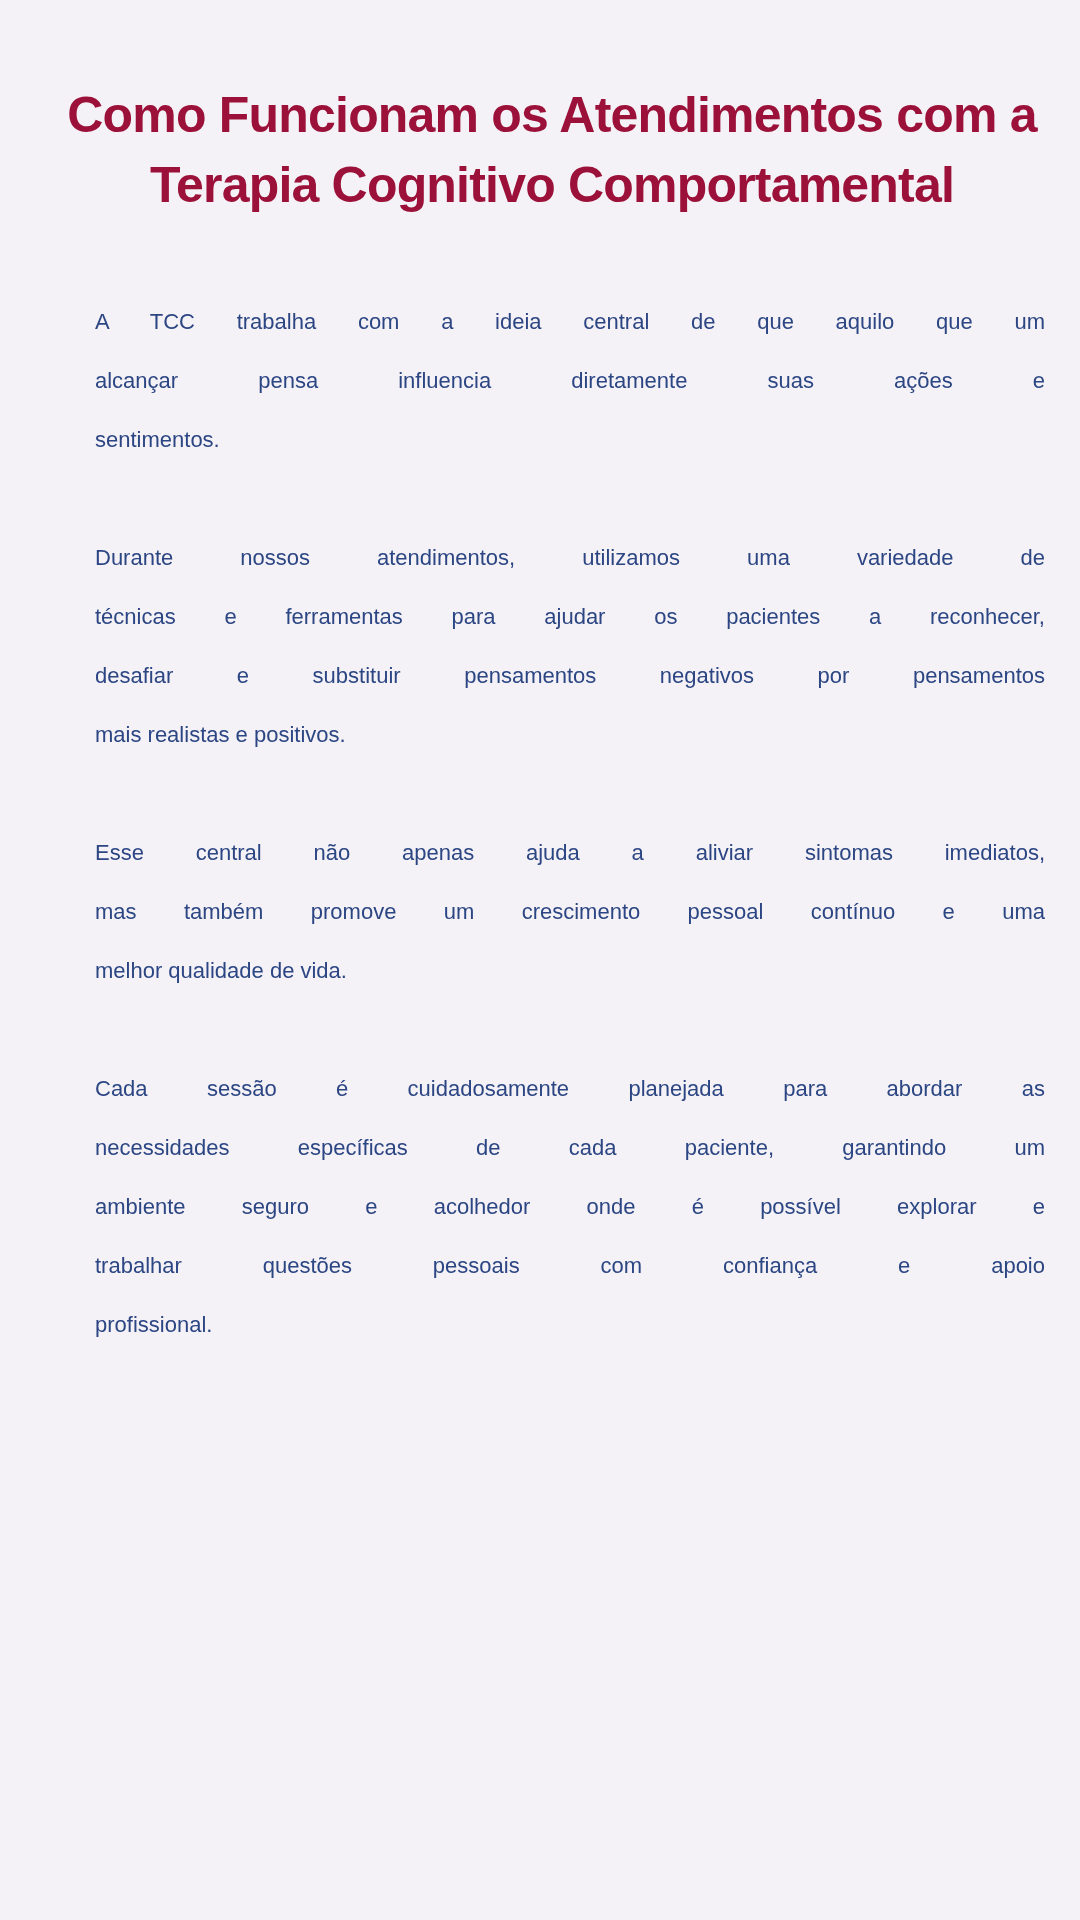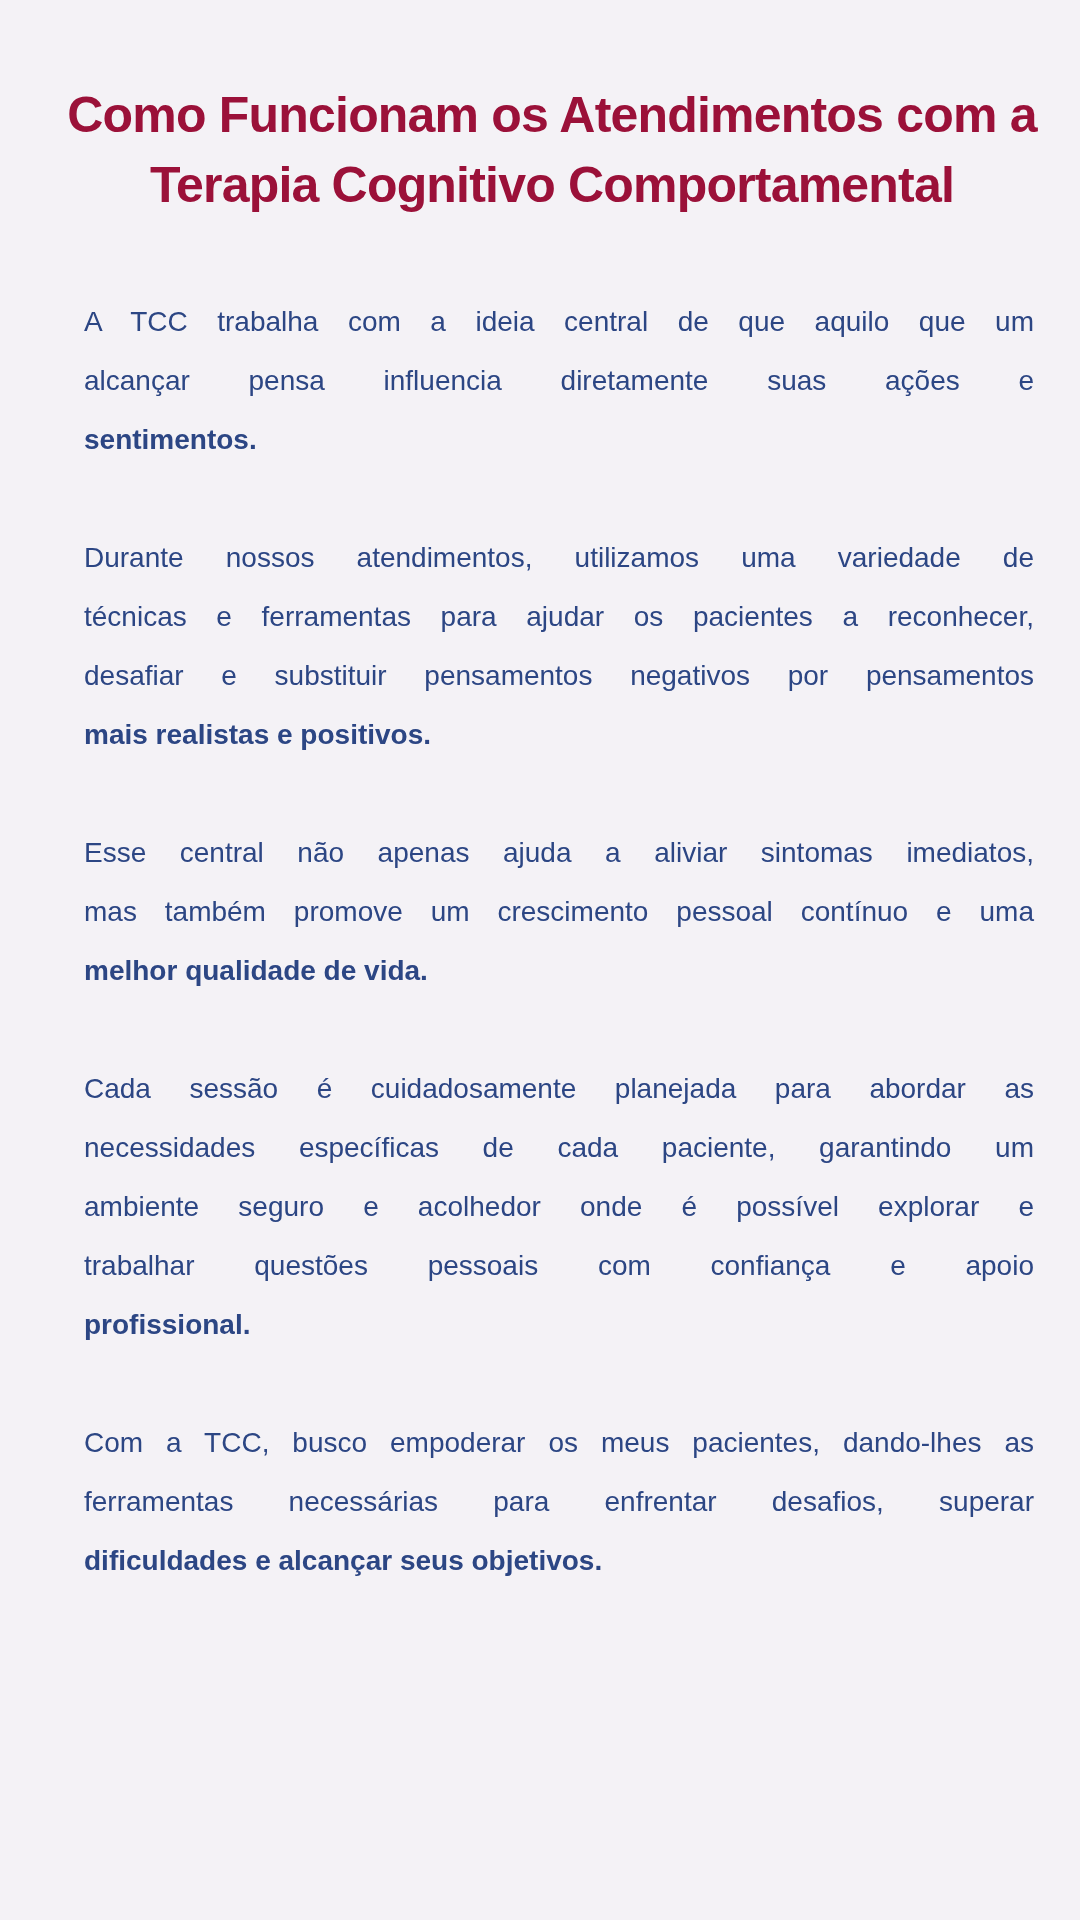--- a/index.html
+++ b/index.html
@@ -26,43 +26,42 @@
       line-height: 70px;
       letter-spacing: -0.8px;
       color: #9b1139;
     }
     .page-title .title-line {
       display: block;
       white-space: nowrap;
     }
     .content {
       position: absolute;
-      left: 84px;
+      left: 95px;
       width: 950px;
       top: 292px;
       font-family: "Liberation Sans", sans-serif;
-      font-size: 28px;
+      font-size: 22px;
       line-height: 59px;
       color: #2c4684;
     }
     .paragraph {
       margin: 0 0 59px 0;
     }
     .line {
       display: block;
       white-space: nowrap;
       text-align: justify;
       text-align-last: justify;
       height: 59px;
       overflow: visible;
     }
     .line.last {
       text-align: right;
       text-align-last: left;
-      font-weight: bold;
     }
     .line .squeeze {
       display: inline-block;
       width: 100%;
       text-align: justify;
       text-align-last: justify;
       transform-origin: left center;
     }
   </style>
 </head>
@@ -95,19 +94,14 @@
   </p>
 
   <p class="paragraph">
     <span class="line"><span class="squeeze" style="display: inline-block; width: 100%;">Cada sessão é cuidadosamente planejada para abordar as</span></span>
     <span class="line"><span class="squeeze" style="display: inline-block; width: 100%;">necessidades específicas de cada paciente, garantindo um</span></span>
     <span class="line"><span class="squeeze" style="display: inline-block; width: 100%;">ambiente seguro e acolhedor onde é possível explorar e</span></span>
     <span class="line"><span class="squeeze" style="display: inline-block; width: 100%;">trabalhar questões pessoais com confiança e apoio</span></span>
     <span class="line last" style="display: inline-block; width: auto;">profissional.</span>
   </p>
 
-  <p class="paragraph">
-    <span class="line"><span class="squeeze" style="display: inline-block; width: 100%;">Com a TCC, busco empoderar os meus pacientes, dando-lhes as</span></span>
-    <span class="line"><span class="squeeze" style="display: inline-block; width: 100%;">ferramentas necessárias para enfrentar desafios, superar</span></span>
-    <span class="line last" style="display: inline-block; width: auto;">dificuldades e alcançar seus objetivos.</span>
-  </p>
 
 </div>
 
 </body></html>

